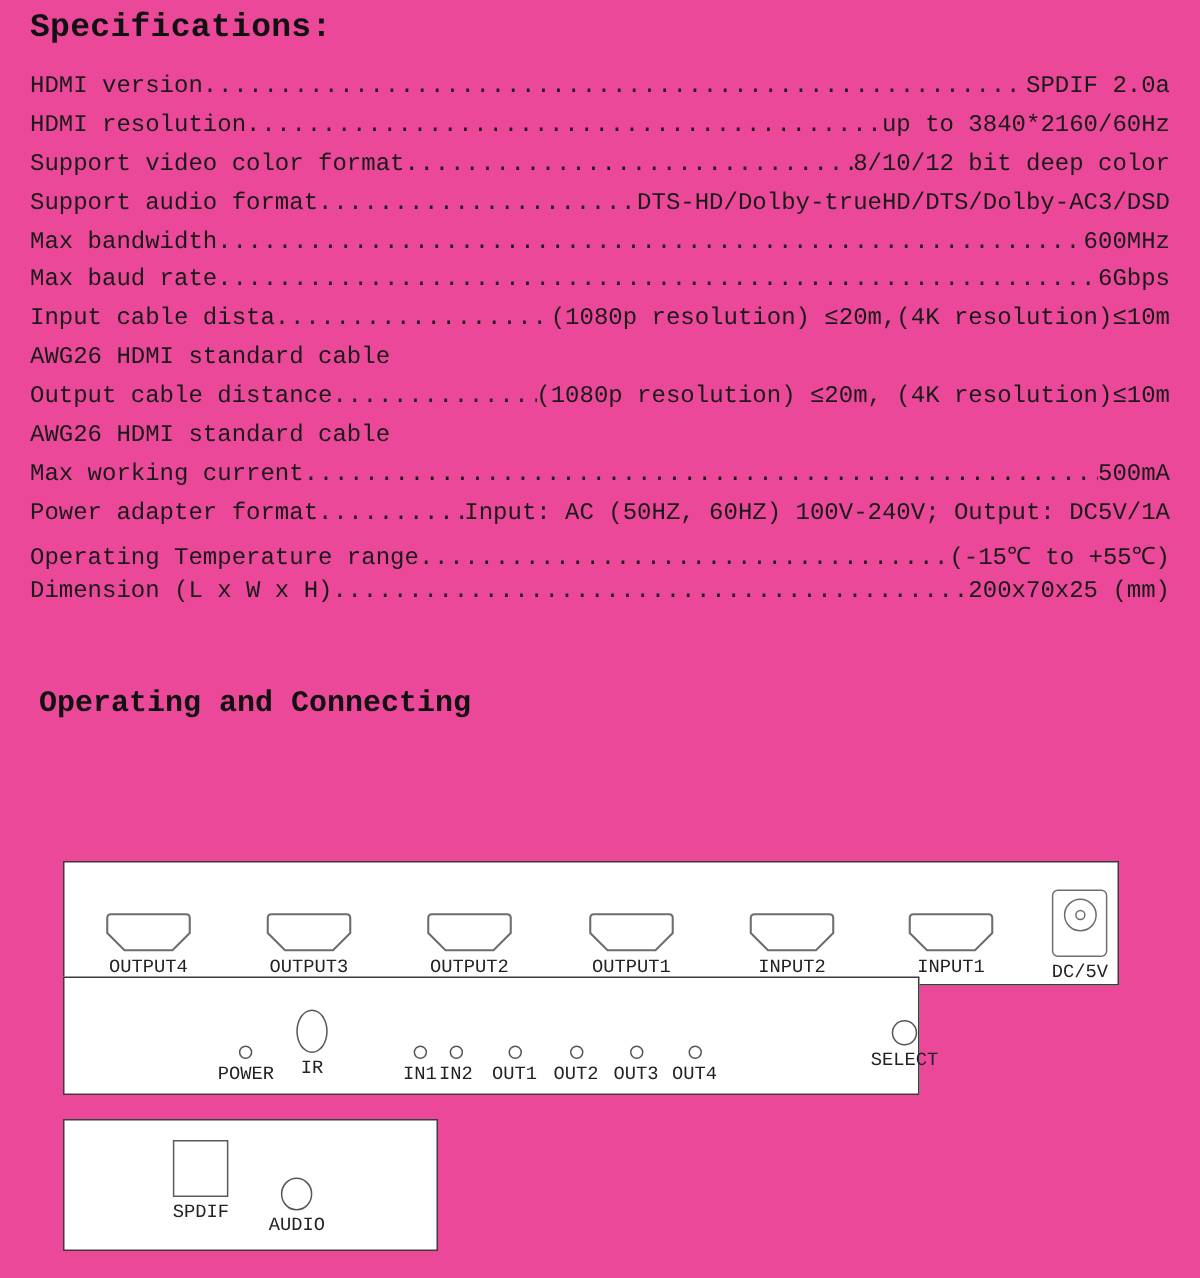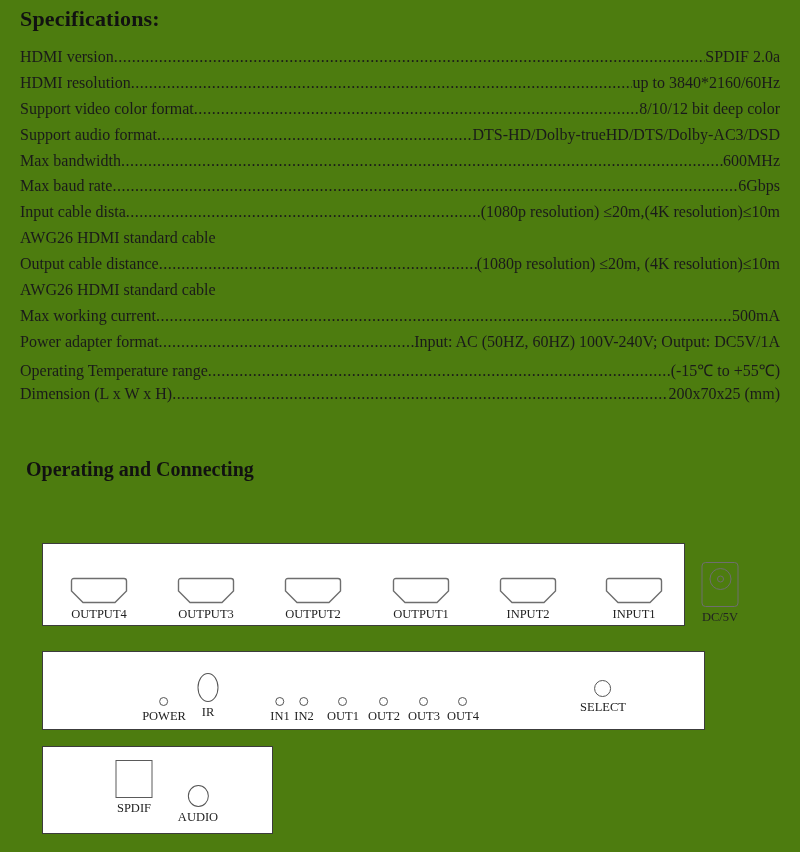--- a/index.html
+++ b/index.html
@@ -1,21 +1,21 @@
 <!DOCTYPE html>
 <html><head>
 <meta charset="utf-8">
 <style>
   html, body { margin: 0; padding: 0; background: #ffffff; }
   .page {
     position: relative;
     width: 800px;
     height: 852px;
-    background: #4d7c0f;
-    font-family: Liberation Serif, serif;
+    background: #ec4899;
+    font-family: Liberation Mono, monospace;
     color: #1a1a1a;
     overflow: hidden;
   }
 
   
   .spec-heading {
     position: absolute;
     left: 20px; top: 6px;
     font-size: 22px;
     font-weight: bold;
@@ -58,23 +58,23 @@
     color: #111;
   }
 
   
   .panel {
     position: absolute;
     border: 1.5px solid #3c3c3c;
     background: #ffffff;
     box-sizing: border-box;
   }
-  .panel-back  { left: 42px; top: 543px; width: 643px; height: 83px; }
-  .panel-front { left: 42px; top: 651px; width: 663px; height: 79px; }
-  .panel-side  { left: 42px; top: 746px; width: 231px; height: 88px; }
+  .panel-back  { left: 42px; top: 574px; width: 704px; height: 83px; }
+  .panel-front { left: 42px; top: 651px; width: 571px; height: 79px; }
+  .panel-side  { left: 42px; top: 746px; width: 250px; height: 88px; }
 
   .port-group {
     position: absolute;
     display: flex;
     flex-direction: column;
     align-items: center;
     transform: translateX(-50%);
   }
   .port-label {
     font-size: 12.5px;

